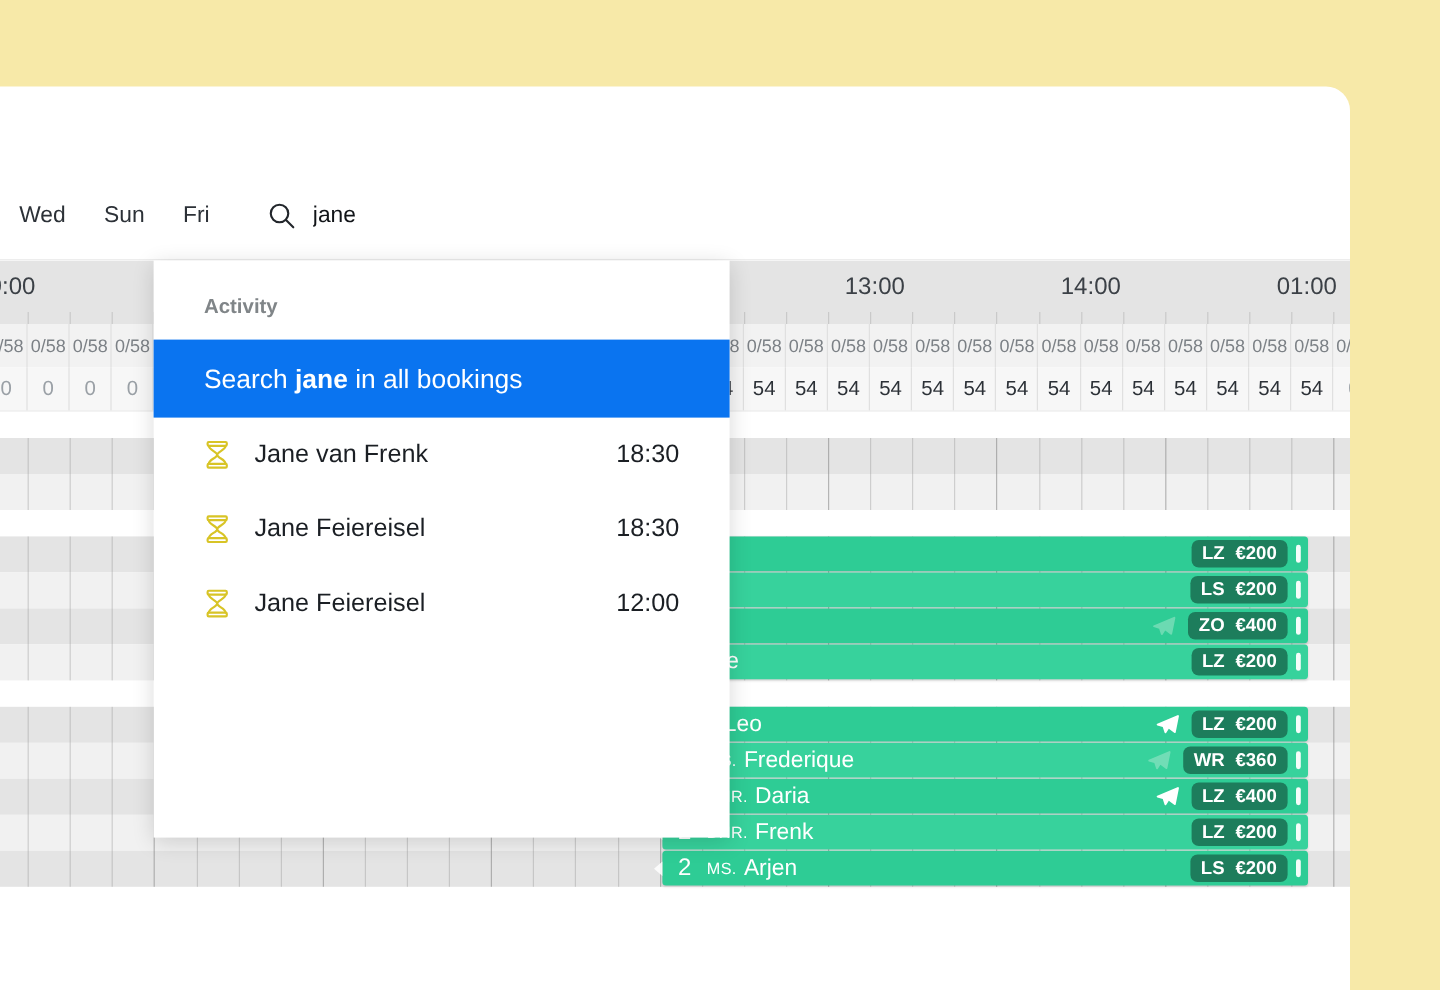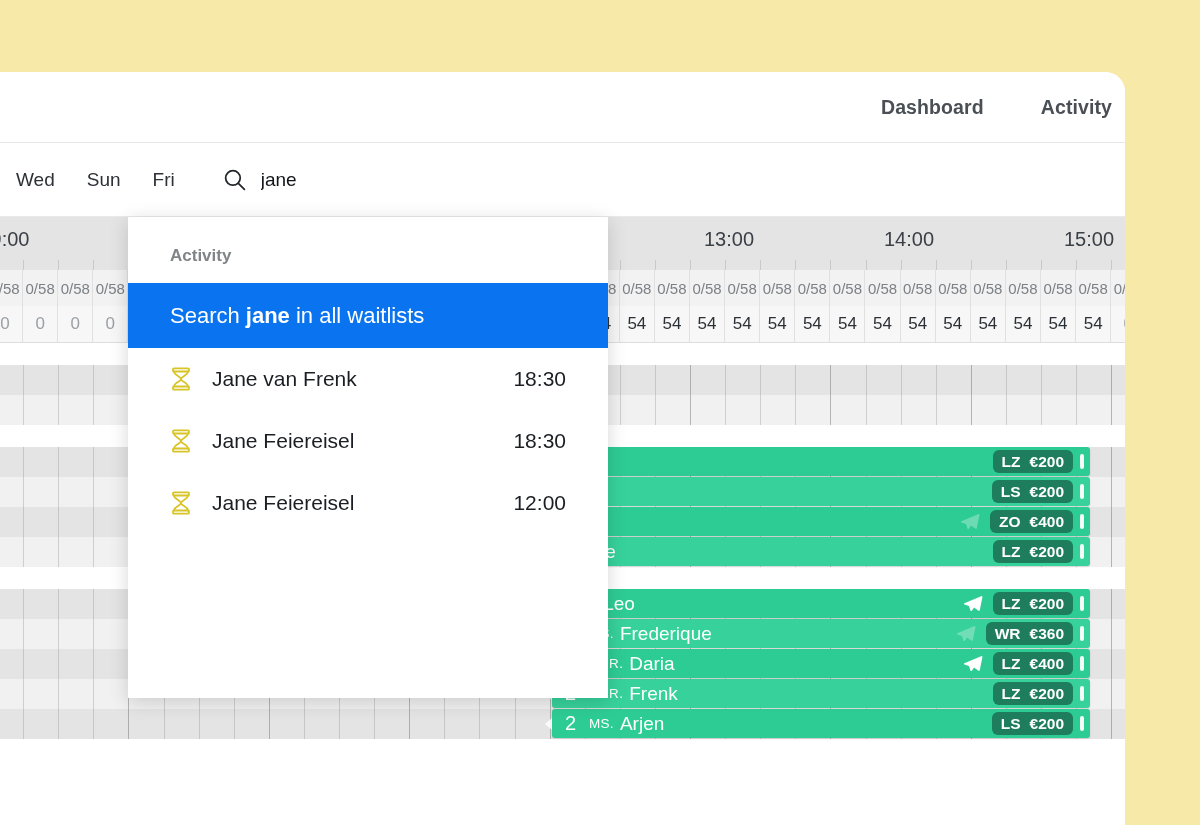--- a/index.html
+++ b/index.html
@@ -197,26 +197,20 @@
   }
   .hl { font-weight: bold; }
 </style>
 </head>
 <body>
 
 <div id="backdrop"></div>
 
 <div id="app-card">
 
-  <div id="topnav">
-    <div id="topnav-tabs">
-      <div class="topnav-tab">Dashboard</div>
-      <div class="topnav-tab">Activity</div>
-    </div>
-  </div>
 
   <div id="toolbar">
     <div id="day-tabs">
       <div class="day-tab">Wed</div>
       <div class="day-tab">Sun</div>
       <div class="day-tab">Fri</div>
     </div>
     <div id="search-wrap">
       <span>
         <svg id="search-icon" viewBox="0 0 24 24" fill="none" stroke="#22262b" stroke-width="1.7">
@@ -227,21 +221,21 @@
       <input id="search-input" type="text" value="jane" style="">
     </div>
   </div>
 
   <div id="calendar">
 
     <div id="time-header">
         <div class="time-label" style="left: 10px;">9:00</div>
         <div class="time-label" style="left: 729px;">13:00</div>
         <div class="time-label" style="left: 909px;">14:00</div>
-        <div class="time-label" style="left: 1089px;">15:00</div>
+        <div class="time-label" style="left: 1089px;">01:00</div>
         <div class="time-tick" style="left: 23.1px;"></div>
         <div class="time-tick" style="left: 58.2px;"></div>
         <div class="time-tick" style="left: 93.3px;"></div>
         <div class="time-tick" style="left: 128.4px;"></div>
         <div class="time-tick" style="left: 163.5px;"></div>
         <div class="time-tick" style="left: 198.6px;"></div>
         <div class="time-tick" style="left: 233.7px;"></div>
         <div class="time-tick" style="left: 268.8px;"></div>
         <div class="time-tick" style="left: 303.9px;"></div>
         <div class="time-tick" style="left: 339px;"></div>
@@ -583,21 +577,21 @@
     </div>
   </div>
 
 </div>
 
 <div id="search-dropdown">
   <div class="dd-section-title" id="dd-bookings-title">Activity</div>
 
   <div id="dd-search-bookings">
     <span>
-      <span>Search </span><span class="hl">jane</span><span> in all waitlists</span>
+      <span>Search </span><span class="hl">jane</span><span> in all bookings</span>
     </span>
   </div>
 
 
   <div id="dd-waitlist-items">
       <div class="dd-item">
         <span class="dd-item-icon">
           <svg width="22" height="26" viewBox="0 0 22 26" fill="none" stroke="#d8c426" stroke-width="1.8" stroke-linecap="round" stroke-linejoin="round">
             <path d="M4 2.3h14a1 1 0 0 1 1 1v1.2a1 1 0 0 1-1 1H4a1 1 0 0 1-1-1V3.3a1 1 0 0 1 1-1z"></path>
             <path d="M4 5.5c0 3.6 7 4.9 7 7.5 0 2.6-7 3.9-7 7.5"></path>

